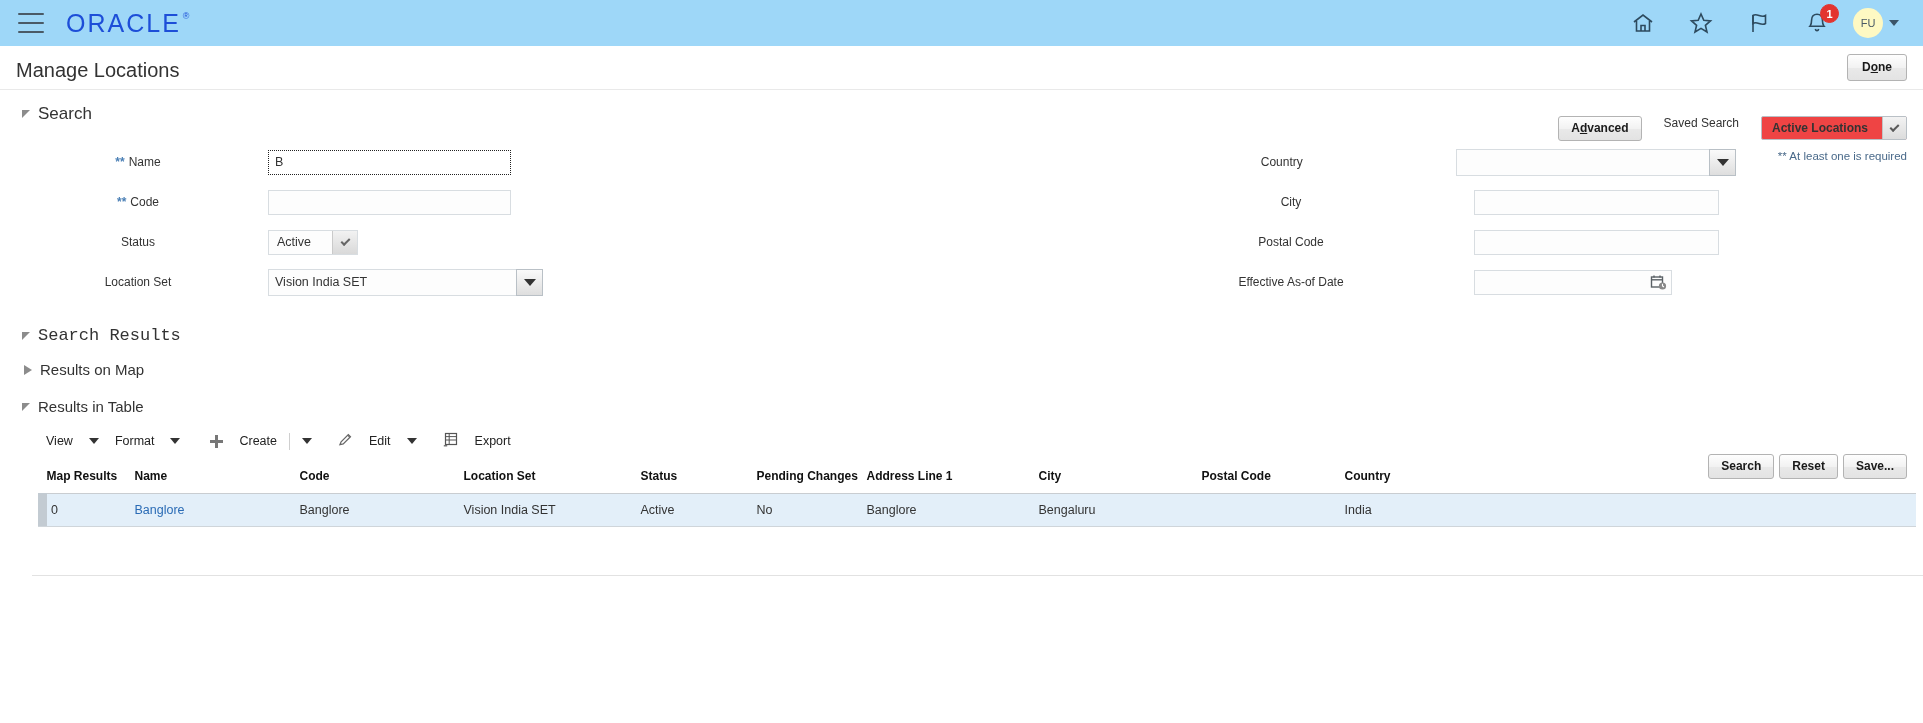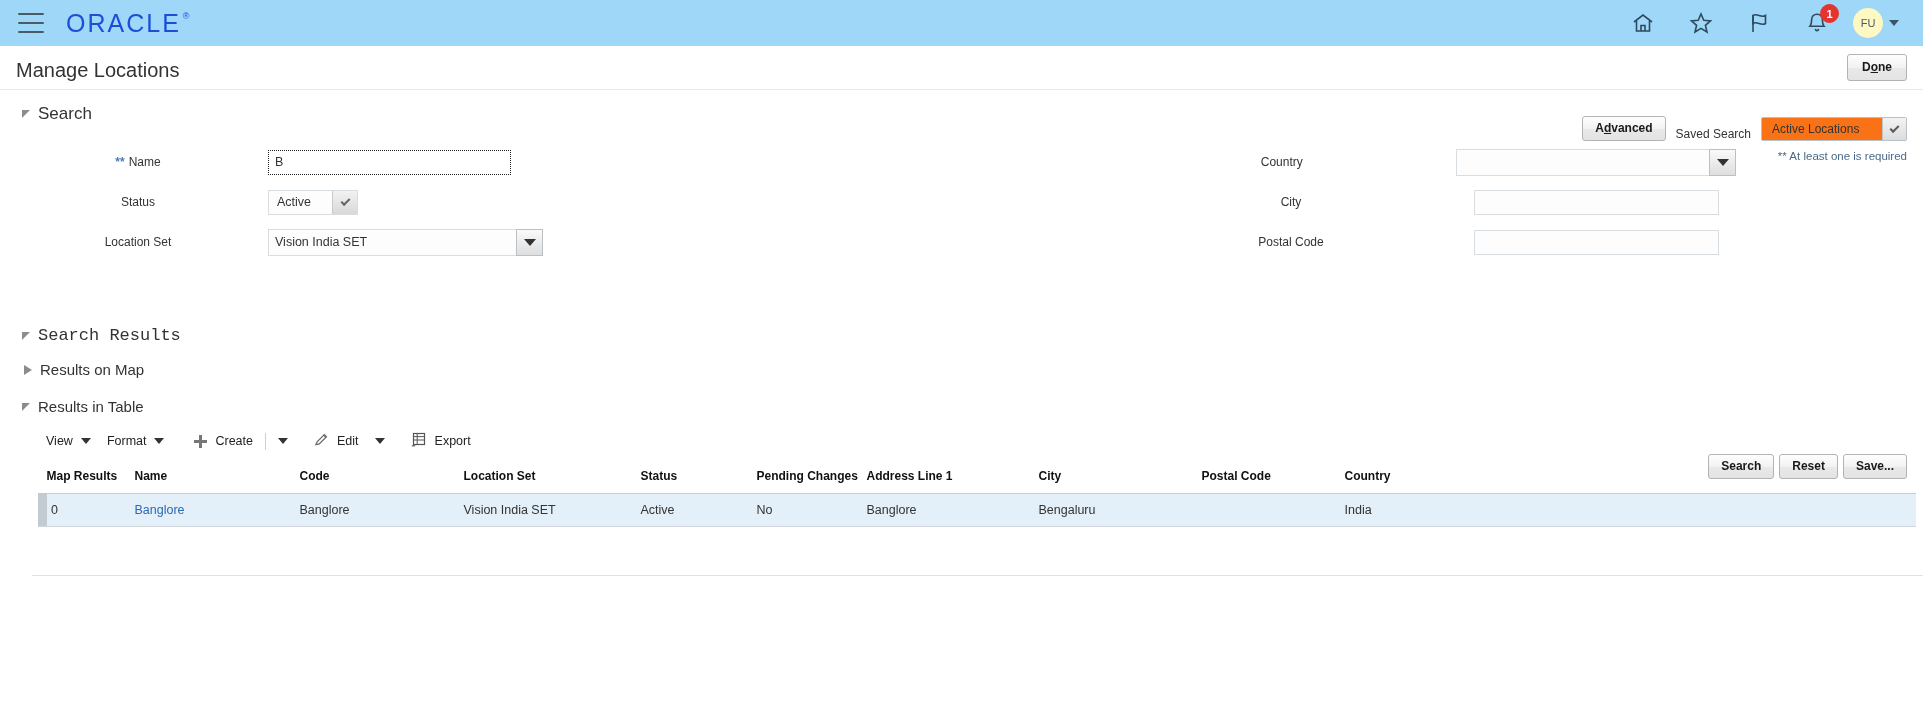--- a/index.html
+++ b/index.html
@@ -119,31 +119,32 @@
     border-bottom: 5px solid transparent;
   }
   .section-title { font-size: 17px; color: #333; font-weight: 400; }
 
   
   .search-toolbar {
     position: absolute;
     right: 16px;
     top: 12px;
     display: flex;
-    align-items: flex-end;
-    gap: 10px;
+    align-items: flex-start;
+    gap: 22px;
   }
   .saved-search-label { font-size: 12px; color: #333; }
   .ss-select {
     display: flex;
     border: 1px solid #b9c0c6;
     border-radius: 2px;
-    background: #f97316;
+    background: #ef4444;
     height: 24px;
     align-items: stretch;
+    font-weight: bold;
   }
   .ss-value {
     font-size: 12px; color: #333;
     padding: 0 10px;
     display: flex; align-items: center;
     min-width: 120px;
   }
   .ss-arrow {
     width: 24px;
     background: linear-gradient(to bottom,#f3f3f3,#dcdcdc);
@@ -275,21 +276,21 @@
   .res-title-sm { font-size: 15px; color: #333; }
 
   .tbl-toolbar {
     display: flex;
     align-items: center;
     margin: 14px 0 0 22px;
     gap: 0;
     height: 24px;
   }
   .tb-item {
-    display: flex; align-items: center; gap: 8px;
+    display: flex; align-items: center; gap: 16px;
     font-size: 12.5px; color: #222;
     padding: 2px 8px;
     cursor: pointer;
     white-space: nowrap;
   }
   .tb-caret {
     width: 0; height: 0;
     border-left: 5px solid transparent;
     border-right: 5px solid transparent;
     border-top: 6px solid #333;
@@ -402,20 +403,26 @@
   <div class="form-area">
 
     <div class="col-left">
       <div class="field-row">
         <div class="lbl">
           <span class="req-mark">**</span><span>Name</span>
         </div>
         <input class="txt txt-name" value="B" style="">
       </div>
 
+      <div class="field-row">
+        <div class="lbl">
+          <span class="req-mark">**</span><span>Code</span>
+        </div>
+        <input class="txt txt-code" value="" style="">
+      </div>
 
       <div class="field-row">
         <div class="lbl">Status</div>
         <div class="small-select">
           <div class="sv">Active</div>
           <div class="sb">
               <div class="v"></div>
             </div>
         </div>
       </div>
@@ -445,20 +452,35 @@
       <div class="field-row">
         <div class="lbl">City</div>
         <input class="txt txt-city" value="" style="">
       </div>
 
       <div class="field-row">
         <div class="lbl">Postal Code</div>
         <input class="txt txt-postal" value="" style="">
       </div>
 
+      <div class="field-row">
+        <div class="lbl">Effective As-of Date</div>
+        <div class="date-wrap">
+          <input class="txt txt-date" value="" style="">
+          <span class="cal-icon">
+            <svg width="17" height="17" viewBox="0 0 17 17">
+              <rect x="1.5" y="3" width="11" height="10" fill="none" stroke="#5b6166" stroke-width="1.4"></rect>
+              <path d="M1.5 5.8 H12.5" stroke="#5b6166" stroke-width="1.4"></path>
+              <path d="M4 1.5 V3.4 M10 1.5 V3.4" stroke="#5b6166" stroke-width="1.4"></path>
+              <circle cx="12.5" cy="12" r="3.6" fill="#888"></circle>
+              <path d="M12.5 9.8 V12 L14 13" stroke="#fff" stroke-width="1.1" fill="none"></path>
+            </svg>
+          </span>
+        </div>
+      </div>
     </div>
   </div>
 
   <div class="action-btns">
     <button class="btn">Search</button>
     <button class="btn">Reset</button>
     <button class="btn">Save...</button>
   </div>
 
   <div class="results-area">

